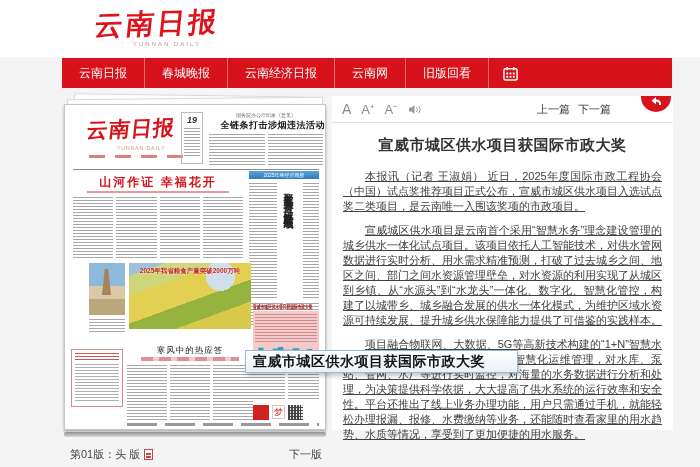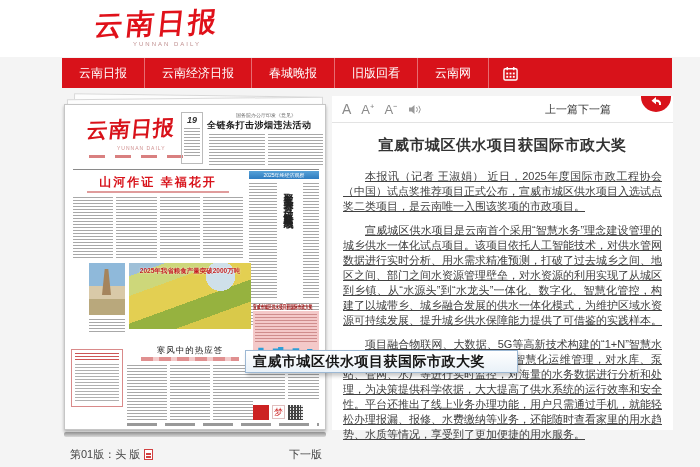--- a/index.html
+++ b/index.html
@@ -35,21 +35,21 @@
   .cols > div { flex:1; }
   .abs { position:absolute; }
 
   
   .np-logo { left:22px; top:10px; font-family:"DejaVu Serif", serif; font-weight:bold; font-size:21px; color:#d8121a; letter-spacing:1px; transform:skewX(-8deg) rotate(-2deg); }
   .np-logo-en { left:52px; top:40px; font-size:5px; color:#cf8f8f; letter-spacing:1px; }
   .np-slogan { left:24px; top:50px; width:100px; height:3px; background:repeating-linear-gradient(90deg,#d98080 0 16px,transparent 16px 26px); }
   .np-datebox { left:116px; top:7px; width:22px; height:52px; border:1px solid #bbb; text-align:center; font-size:9px; color:#333; padding-top:2px;font-style:italic; }
   .np-datebox .ft { height:30px; margin:3px 2px 0; }
   .np-top-small { left:146px; top:7px; width:110px; font-size:5px; color:#666; text-align:center; }
-  .np-top-head { left:142px; top:14px; width:118px; font-size:9px; font-weight:bold; color:#151515; text-align:left; letter-spacing:.5px; cursor:pointer; }
+  .np-top-head { left:142px; top:14px; width:118px; font-size:9px; font-weight:bold; color:#151515; text-align:right; letter-spacing:.5px; cursor:pointer; }
   .np-top-cols { left:144px; top:29px; width:114px; height:32px; }
   .np-rule { left:8px; top:64px; width:246px; border-top:1px solid #8a8a8a; }
 
   
   .np-lead { left:10px; top:69px; width:166px; text-align:center; font-size:12px; font-weight:bold; color:#d8121a; letter-spacing:2px; cursor:pointer; }
   .np-lead-sub { left:22px; top:86px; width:142px; height:2px; background:#e09c9c; }
   .np-lead-cols { left:8px; top:92px; width:170px; height:62px; }
 
   
   .np-econ { left:184px; top:66px; width:70px; height:8px; background:linear-gradient(180deg,#58a2d8,#2e7cc0); color:#fff; font-size:5px; text-align:center; line-height:8px; white-space:nowrap; overflow:hidden; }
@@ -88,21 +88,21 @@
   .np-qr { width:15px; height:15px; background:
       repeating-linear-gradient(0deg,#444 0 1.5px,transparent 1.5px 3px),
       repeating-linear-gradient(90deg,#444 0 1.5px,#e8e8e8 1.5px 3px); }
 
   
   .article-panel { position:absolute; left:332px; top:96px; width:341px; height:334px; background:#fff; }
   .reader-toolbar { position:relative; height:27px; border-bottom:1px solid #e3e3e3; display:flex; align-items:center; padding:0 10px; gap:10px; }
   .fontbtn { color:#8a8a8a; font-size:13px; cursor:pointer; line-height:1; }
   .fontbtn.big { font-size:14px; }
   .audio-btn { cursor:pointer; display:flex; align-items:center; }
-  .pager { margin-left:auto; padding-right:52px; display:flex; font-size:11px; color:#3a3a3a; }
+  .pager { margin-left:auto; padding-right:52px; display:flex; gap:8px; font-size:11px; color:#3a3a3a; }
   .pager span { cursor:pointer; }
   .back-btn { position:absolute; top:0; right:2px; width:30px; height:16px; background:#d8121a; border-radius:0 0 15px 15px; display:flex; align-items:flex-start; justify-content:center; cursor:pointer; }
   .article-title { margin:13px 10px 0; text-align:center; font-size:15px; font-weight:bold; color:#333; letter-spacing:.5px; }
   .article-body { padding:5px 11px 0; font-size:11px; line-height:15px; color:#414141; text-align:justify; }
   .article-body p { margin-top:9px; text-indent:2em;text-decoration:underline; }
 
   
   .hover-tooltip { position:absolute; left:245px; top:350px; width:273px; height:23px; z-index:50;
       background:linear-gradient(180deg,#ffffff,#e9f1f8); border:1px solid #9cb8d4; box-shadow:2px 3px 4px rgba(0,0,0,.22);
       font-size:14px; font-weight:bold; color:#161616; line-height:21px; padding-left:7px; letter-spacing:.5px; white-space:nowrap; overflow:hidden; }
@@ -112,24 +112,24 @@
 
 <div class="band-header">
   <div class="logo">
     <div class="logo-cn">云南日报</div>
     <div class="logo-en">YUNNAN DAILY</div>
   </div>
 </div>
 
 <div class="navbar">
   <div class="nav-item">云南日报</div>
+  <div class="nav-item">春城晚报</div>
   <div class="nav-item">云南经济日报</div>
-  <div class="nav-item">春城晚报</div>
+  <div class="nav-item">云南网</div>
   <div class="nav-item">旧版回看</div>
-  <div class="nav-item">云南网</div>
   <div class="nav-cal">
     <svg width="15" height="15" viewBox="0 0 16 16">
       <rect x="1" y="3" width="14" height="12" rx="1.5" fill="none" stroke="#fff" stroke-width="1.5"></rect>
       <line x1="4.5" y1="1" x2="4.5" y2="4.5" stroke="#fff" stroke-width="1.5"></line>
       <line x1="11.5" y1="1" x2="11.5" y2="4.5" stroke="#fff" stroke-width="1.5"></line>
       <rect x="3.5" y="7" width="2" height="2" fill="#fff"></rect>
         <rect x="7" y="7" width="2" height="2" fill="#fff"></rect>
         <rect x="10.5" y="7" width="2" height="2" fill="#fff"></rect>
       <rect x="3.5" y="10.5" width="2" height="2" fill="#fff"></rect>
         <rect x="7" y="10.5" width="2" height="2" fill="#fff"></rect>

